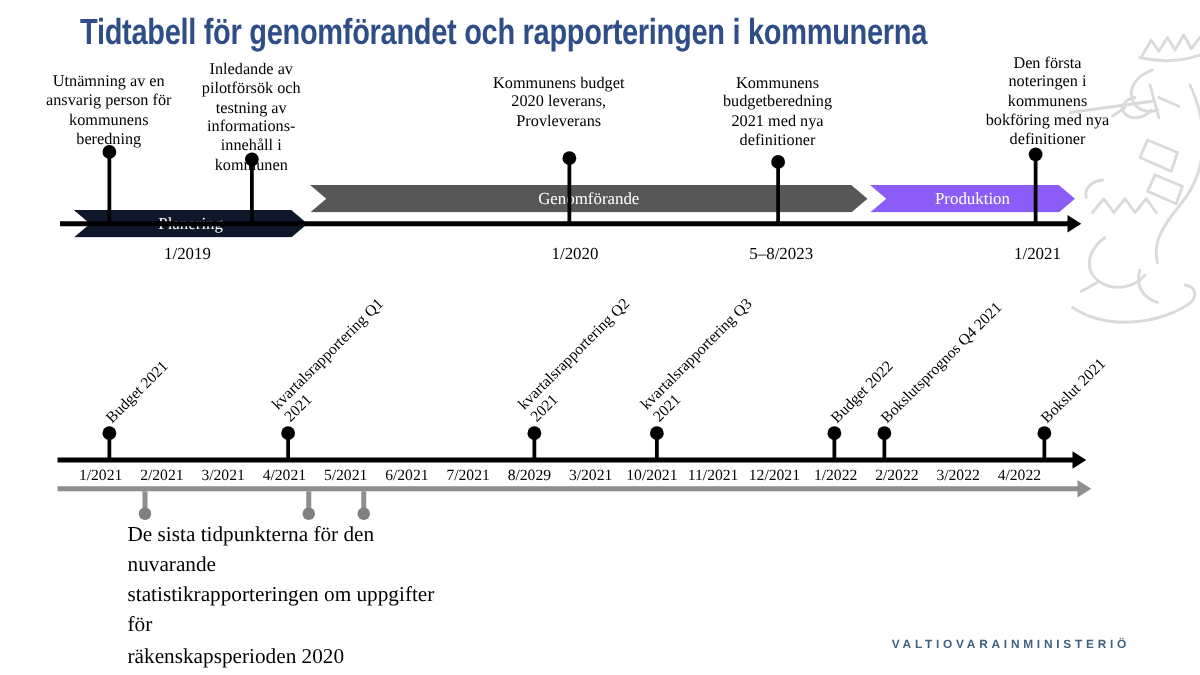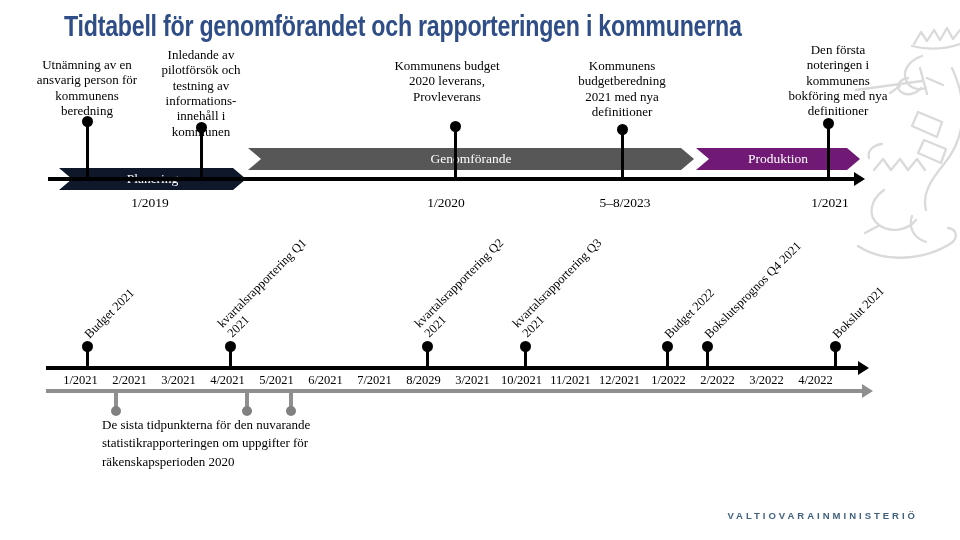--- a/index.html
+++ b/index.html
@@ -34,24 +34,24 @@
   .months span{flex:1;text-align:center;font-size:12.5px;}
   .ev-label{
     font-size:12.5px;line-height:1.15;
     transform:rotate(-45deg);transform-origin:0% 100%;
     white-space:pre-line;z-index:5;
   }
   .gray-axis{height:4px;background:#8f8f8f;z-index:3;}
   .gray-arrow{border-left-color:#8f8f8f;}
   .gray-stem{width:4px;background:#8f8f8f;z-index:2;}
   .gray-dot{width:10px;height:10px;border-radius:50%;background:#808080;z-index:2;}
-  .footnote{left:102px;top:416px;width:250px;font-size:13px;line-height:1.42;}
+  .footnote{left:102px;top:416px;width:250px;font-size:17px;line-height:1.42;}
   
   .ministry{
-    right:42px;top:510px;
+    right:56px;top:510px;
     font-family:"Liberation Sans","DejaVu Sans",sans-serif;
     font-weight:bold;font-size:9.5px;letter-spacing:3px;color:#41617f;
   }
   .lion{left:852px;top:20px;z-index:0;}
 </style>
 </head>
 <body>
 
 <div class="abs title">Tidtabell för genomförandet och rapporteringen i kommunerna</div>
 
@@ -107,27 +107,27 @@
 <div class="abs dot" style="left:196px;top:122px;"></div>
 <div class="abs stem" style="left:454px;top:126px;height:53px;"></div>
 <div class="abs dot" style="left:450px;top:121px;"></div>
 <div class="abs stem" style="left:621px;top:129px;height:50px;"></div>
 <div class="abs dot" style="left:617px;top:124px;"></div>
 <div class="abs stem" style="left:827px;top:123px;height:56px;"></div>
 <div class="abs dot" style="left:823px;top:118px;"></div>
 
 <div class="abs chev" style="left:59px;width:187px;background:#0f172a;margin-top:20px;">Planering</div>
 <div class="abs chev" style="left:248px;width:446px;background:#575757;">Genomförande</div>
-<div class="abs chev" style="left:696px;width:164px;background:#701a75;">Produktion</div>
+<div class="abs chev" style="left:696px;width:164px;background:#8b5cf6;">Produktion</div>
 
 <div class="abs axis" style="left:48px;top:177px;width:808px;"></div>
 <div class="abs arrowhead" style="left:854px;top:172px;"></div>
 
 <span class="abs datelbl" style="left:105px;">1/2019</span>
-<span class="abs datelbl" style="left:401px;">1/2020</span>
+<span class="abs datelbl" style="left:415px;">1/2020</span>
 <span class="abs datelbl" style="left:580px;">5–8/2023</span>
 <span class="abs datelbl" style="left:785px;">1/2021</span>
 
 <div class="abs ev-label" style="left:92px;bottom:199px;">Budget 2021</div>
 <div class="abs ev-label" style="left:235px;bottom:199px;">kvartalsrapportering Q1
 2021</div>
 <div class="abs ev-label" style="left:432px;bottom:199px;">kvartalsrapportering Q2
 2021</div>
 <div class="abs ev-label" style="left:530px;bottom:199px;">kvartalsrapportering Q3
 2021</div>

